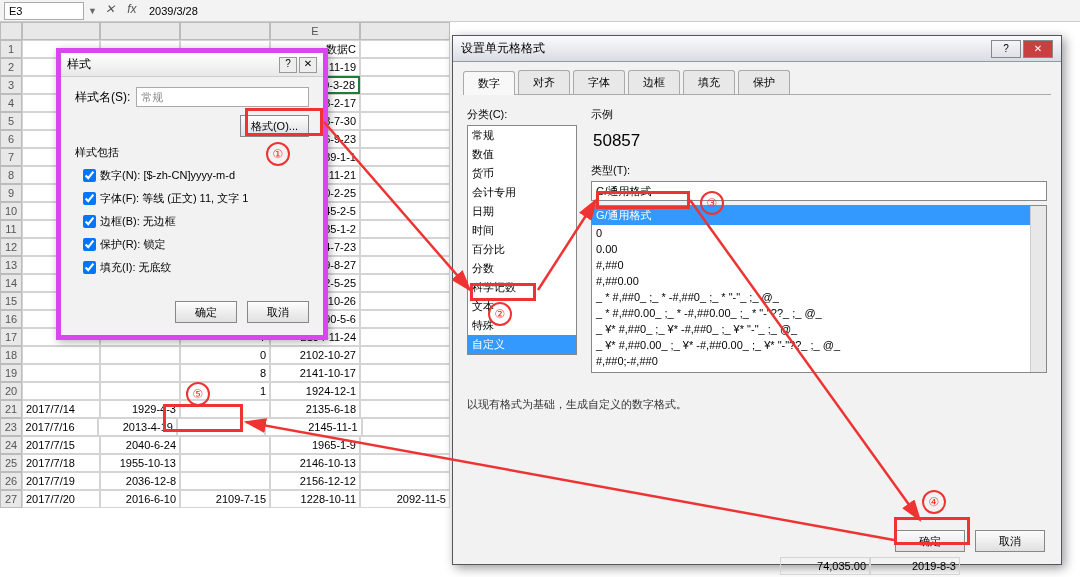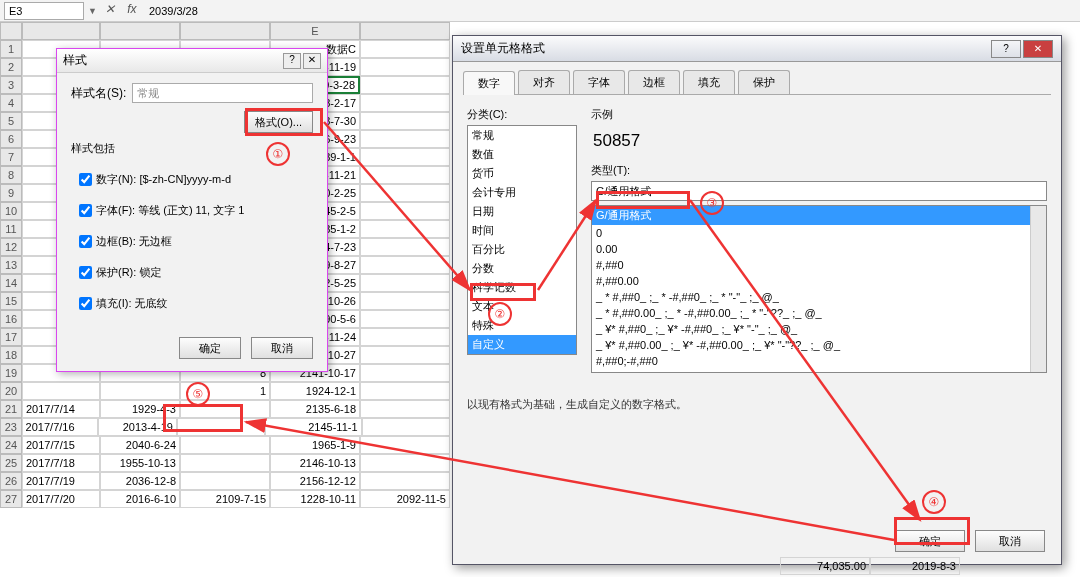--- a/index.html
+++ b/index.html
@@ -16,31 +16,31 @@
 .col-headers { display: flex; height: 18px; }
 .row-header, .col-header { background: #e8e8e8; border: 1px solid #bbb; font-size: 11px; display: flex; align-items: center; justify-content: center; color: #555; }
 .col-header { height: 18px; }
 .row { display: flex; height: 18px; }
 .row-header { width: 22px; height: 18px; }
 .cell { border: 0.5px solid #d4d4d4; height: 18px; font-size: 11px; padding: 0 3px; display: flex; align-items: center; overflow: hidden; white-space: nowrap; }
 .cell.right { justify-content: flex-end; }
 .cell.selected { border: 2px solid #1a7f37; }
 
 
-.dialog-style { position: absolute; left: 56px; top: 48px; width: 272px; background: #f2f2f2; border: 1px solid #d946ef; box-shadow: 2px 2px 8px rgba(0,0,0,0.3); }
+.dialog-style { position: absolute; left: 56px; top: 48px; width: 272px; background: #f2f2f2; border: 5px solid #d946ef; box-shadow: 2px 2px 8px rgba(0,0,0,0.3); }
 .dlg-title { height: 24px; background: linear-gradient(#fff,#e8e8e8); display: flex; align-items: center; justify-content: space-between; padding: 0 6px; border-bottom: 1px solid #ccc; }
 .dlg-close { display: flex; gap: 2px; }
 .dlg-close span { width: 18px; height: 16px; border: 1px solid #999; background: #eee; text-align: center; font-size: 10px; cursor: pointer; }
 .dlg-body { padding: 10px 14px; }
 .style-row { display: flex; align-items: center; margin-bottom: 8px; gap: 6px; }
 .style-input { flex: 1; height: 20px; border: 1px solid #aaa; background: #fff; padding: 0 4px; font-size: 11px; color: #888; }
 .btn { height: 22px; padding: 0 10px; border: 1px solid #888; background: linear-gradient(#fdfdfd,#e0e0e0); font-size: 11px; cursor: pointer; }
 .fmt-group { margin-top: 6px; }
 .fmt-label { font-size: 11px; margin-bottom: 6px; }
-.chk-row { display: flex; align-items: center; gap: 4px; margin: 16px 0 8px 8px; font-size: 11px; }
+.chk-row { display: flex; align-items: center; gap: 4px; margin: 8px 0 8px 8px; font-size: 11px; }
 .chk-row input { width: 13px; height: 13px; }
 .dlg-buttons { display: flex; justify-content: flex-end; gap: 10px; padding: 8px 14px 12px; }
 
 
 .dialog-format { position: absolute; left: 452px; top: 35px; width: 610px; height: 530px; background: #f2f2f2; border: 1px solid #556; box-shadow: 3px 3px 10px rgba(0,0,0,0.4); }
 .fmt-title { height: 26px; background: linear-gradient(#fbfbfc,#d8dce4); display: flex; align-items: center; justify-content: space-between; padding: 0 8px; border-bottom: 1px solid #999; }
 .win-btns { display: flex; }
 .win-btns span { width: 30px; height: 18px; text-align: center; border: 1px solid #888; font-size: 10px; line-height: 16px; margin-left: 2px; cursor: pointer; }
 .win-btns .close { background: #c94040; color: #fff; }
 .tabs { display: flex; margin: 8px 10px 0; border-bottom: 1px solid #aaa; }

